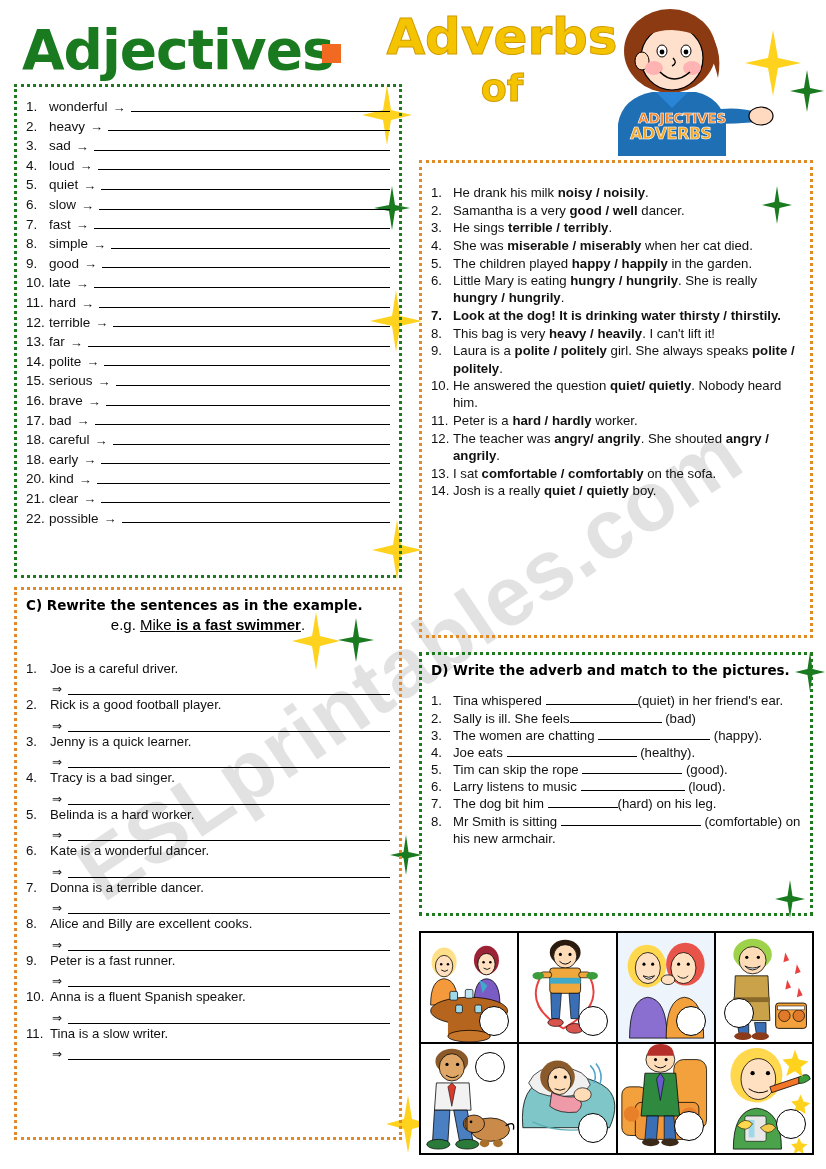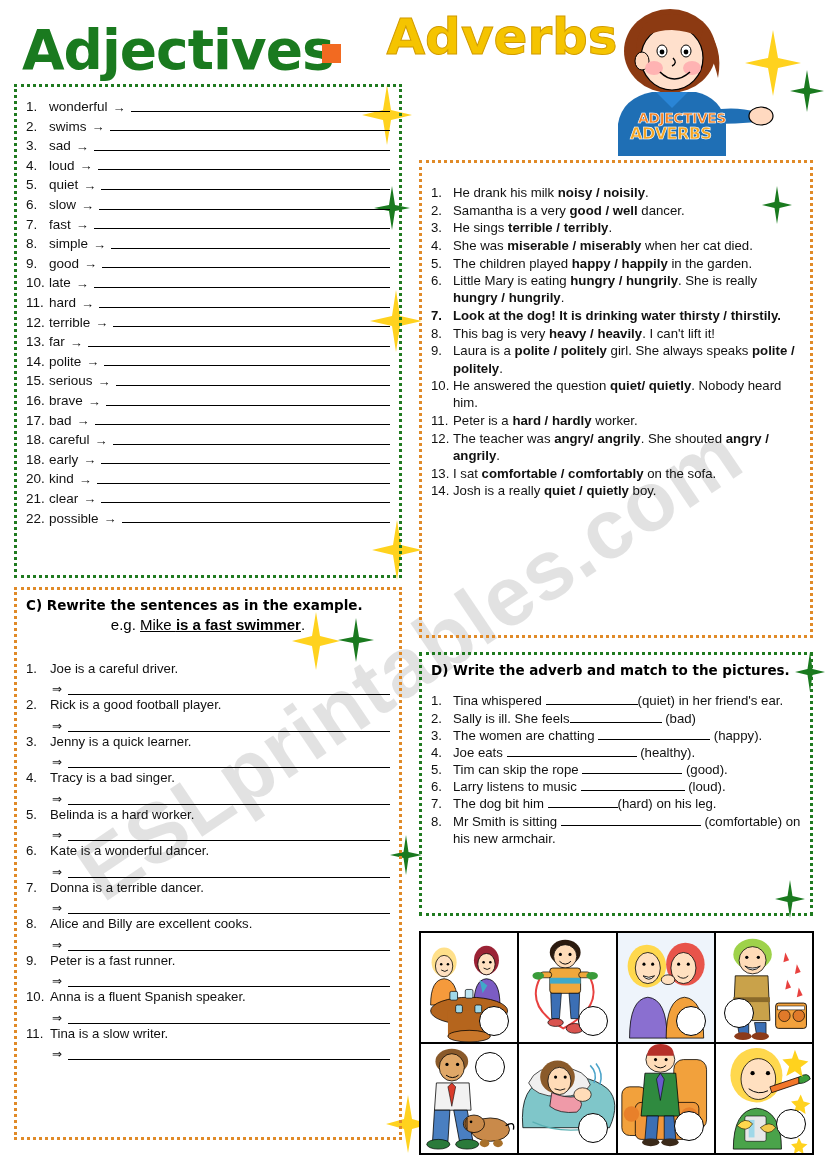--- a/index.html
+++ b/index.html
@@ -149,20 +149,21 @@
 <body>
 
 <div id="watermark">
   <span>ESLprintables.com</span>
 </div>
 
 <div id="title-area">
   <div class="t-adjectives">Adjectives</div>
   <div class="t-square"></div>
   <div class="t-adverbs">Adverbs</div>
+  <div class="t-of">of</div>
 </div>
 
 <div id="mascot">
   <svg viewBox="0 0 175 150" width="175" height="150">
 
     <ellipse cx="70" cy="45" rx="46" ry="42" fill="#8c3a12"></ellipse>
 
     <path d="M18 150 L18 118 Q22 92 52 86 L96 86 Q122 92 126 118 L126 150 Z" fill="#1f6fb5"></path>
 
     <path d="M110 104 Q138 100 156 106 L158 116 Q136 118 112 118 Z" fill="#1f6fb5"></path>
@@ -264,21 +265,21 @@
   <div class="inner">
     <ul class="listA">
       <li>
           <span class="num">1.</span>
           <span class="word">wonderful</span>
           <span class="arr">→</span>
           <span class="blank"></span>
         </li>
       <li>
           <span class="num">2.</span>
-          <span class="word">swims</span>
+          <span class="word">heavy</span>
           <span class="arr">→</span>
           <span class="blank"></span>
         </li>
       <li>
           <span class="num">3.</span>
           <span class="word">sad</span>
           <span class="arr">→</span>
           <span class="blank"></span>
         </li>
       <li>

